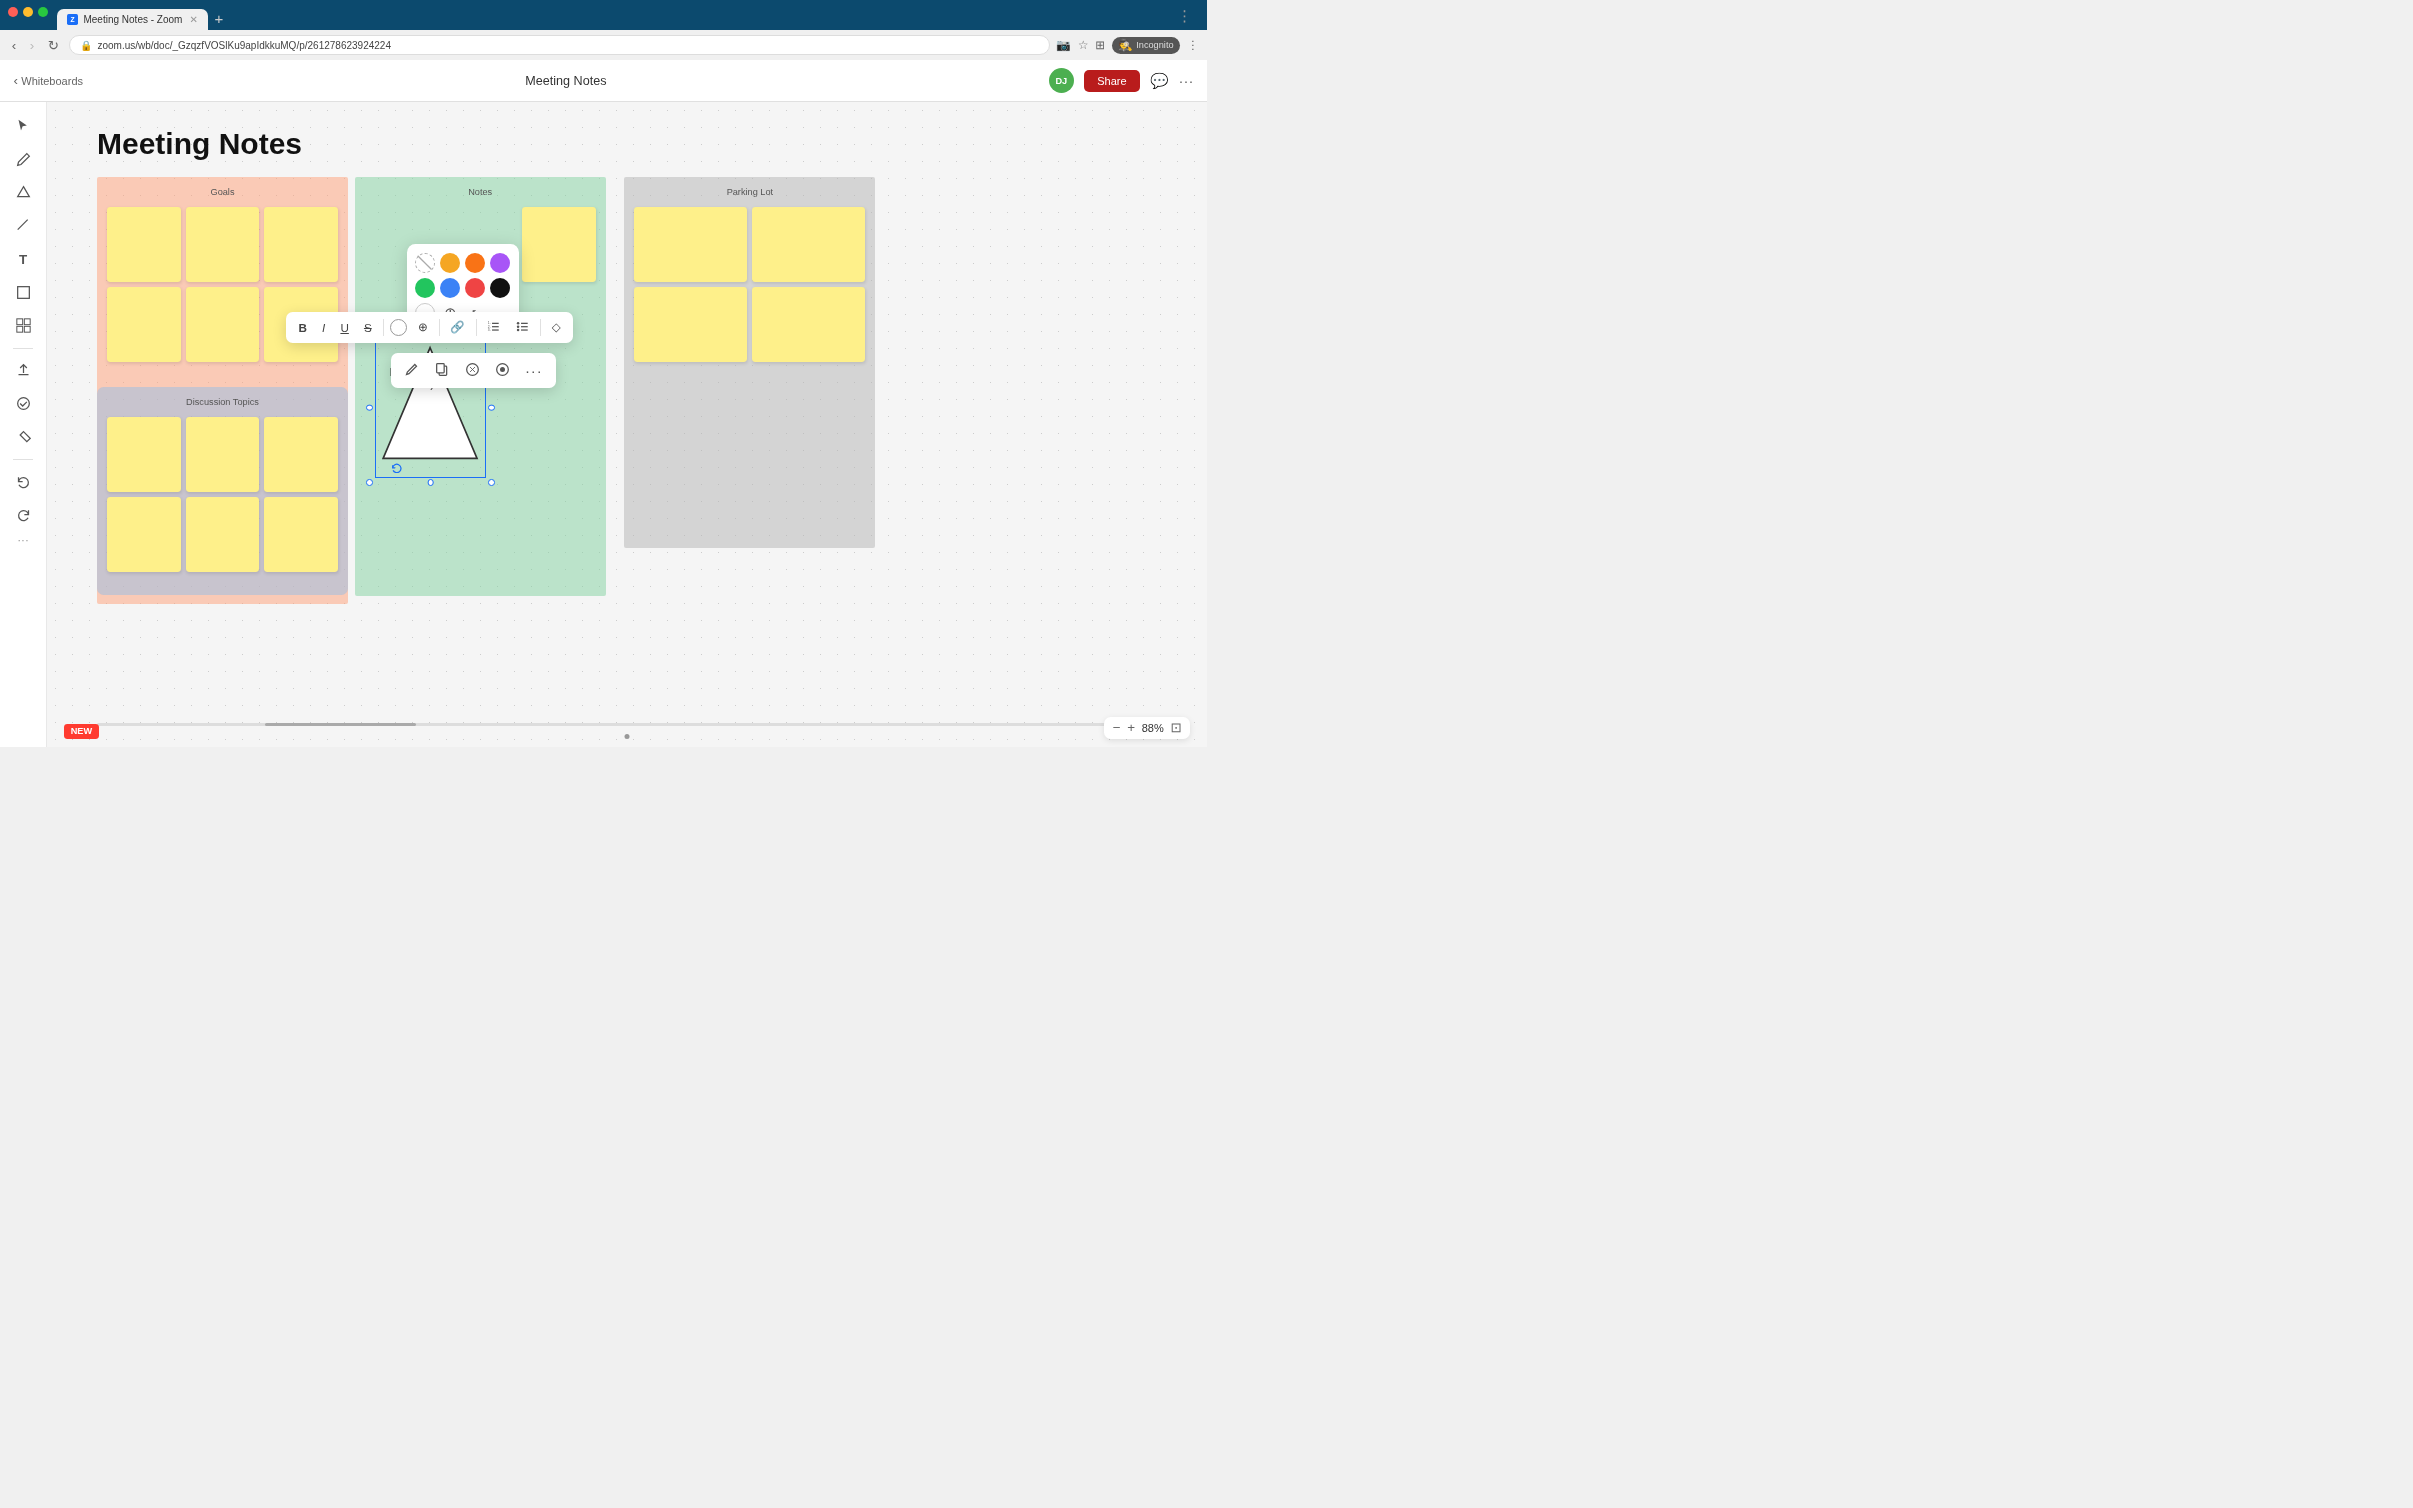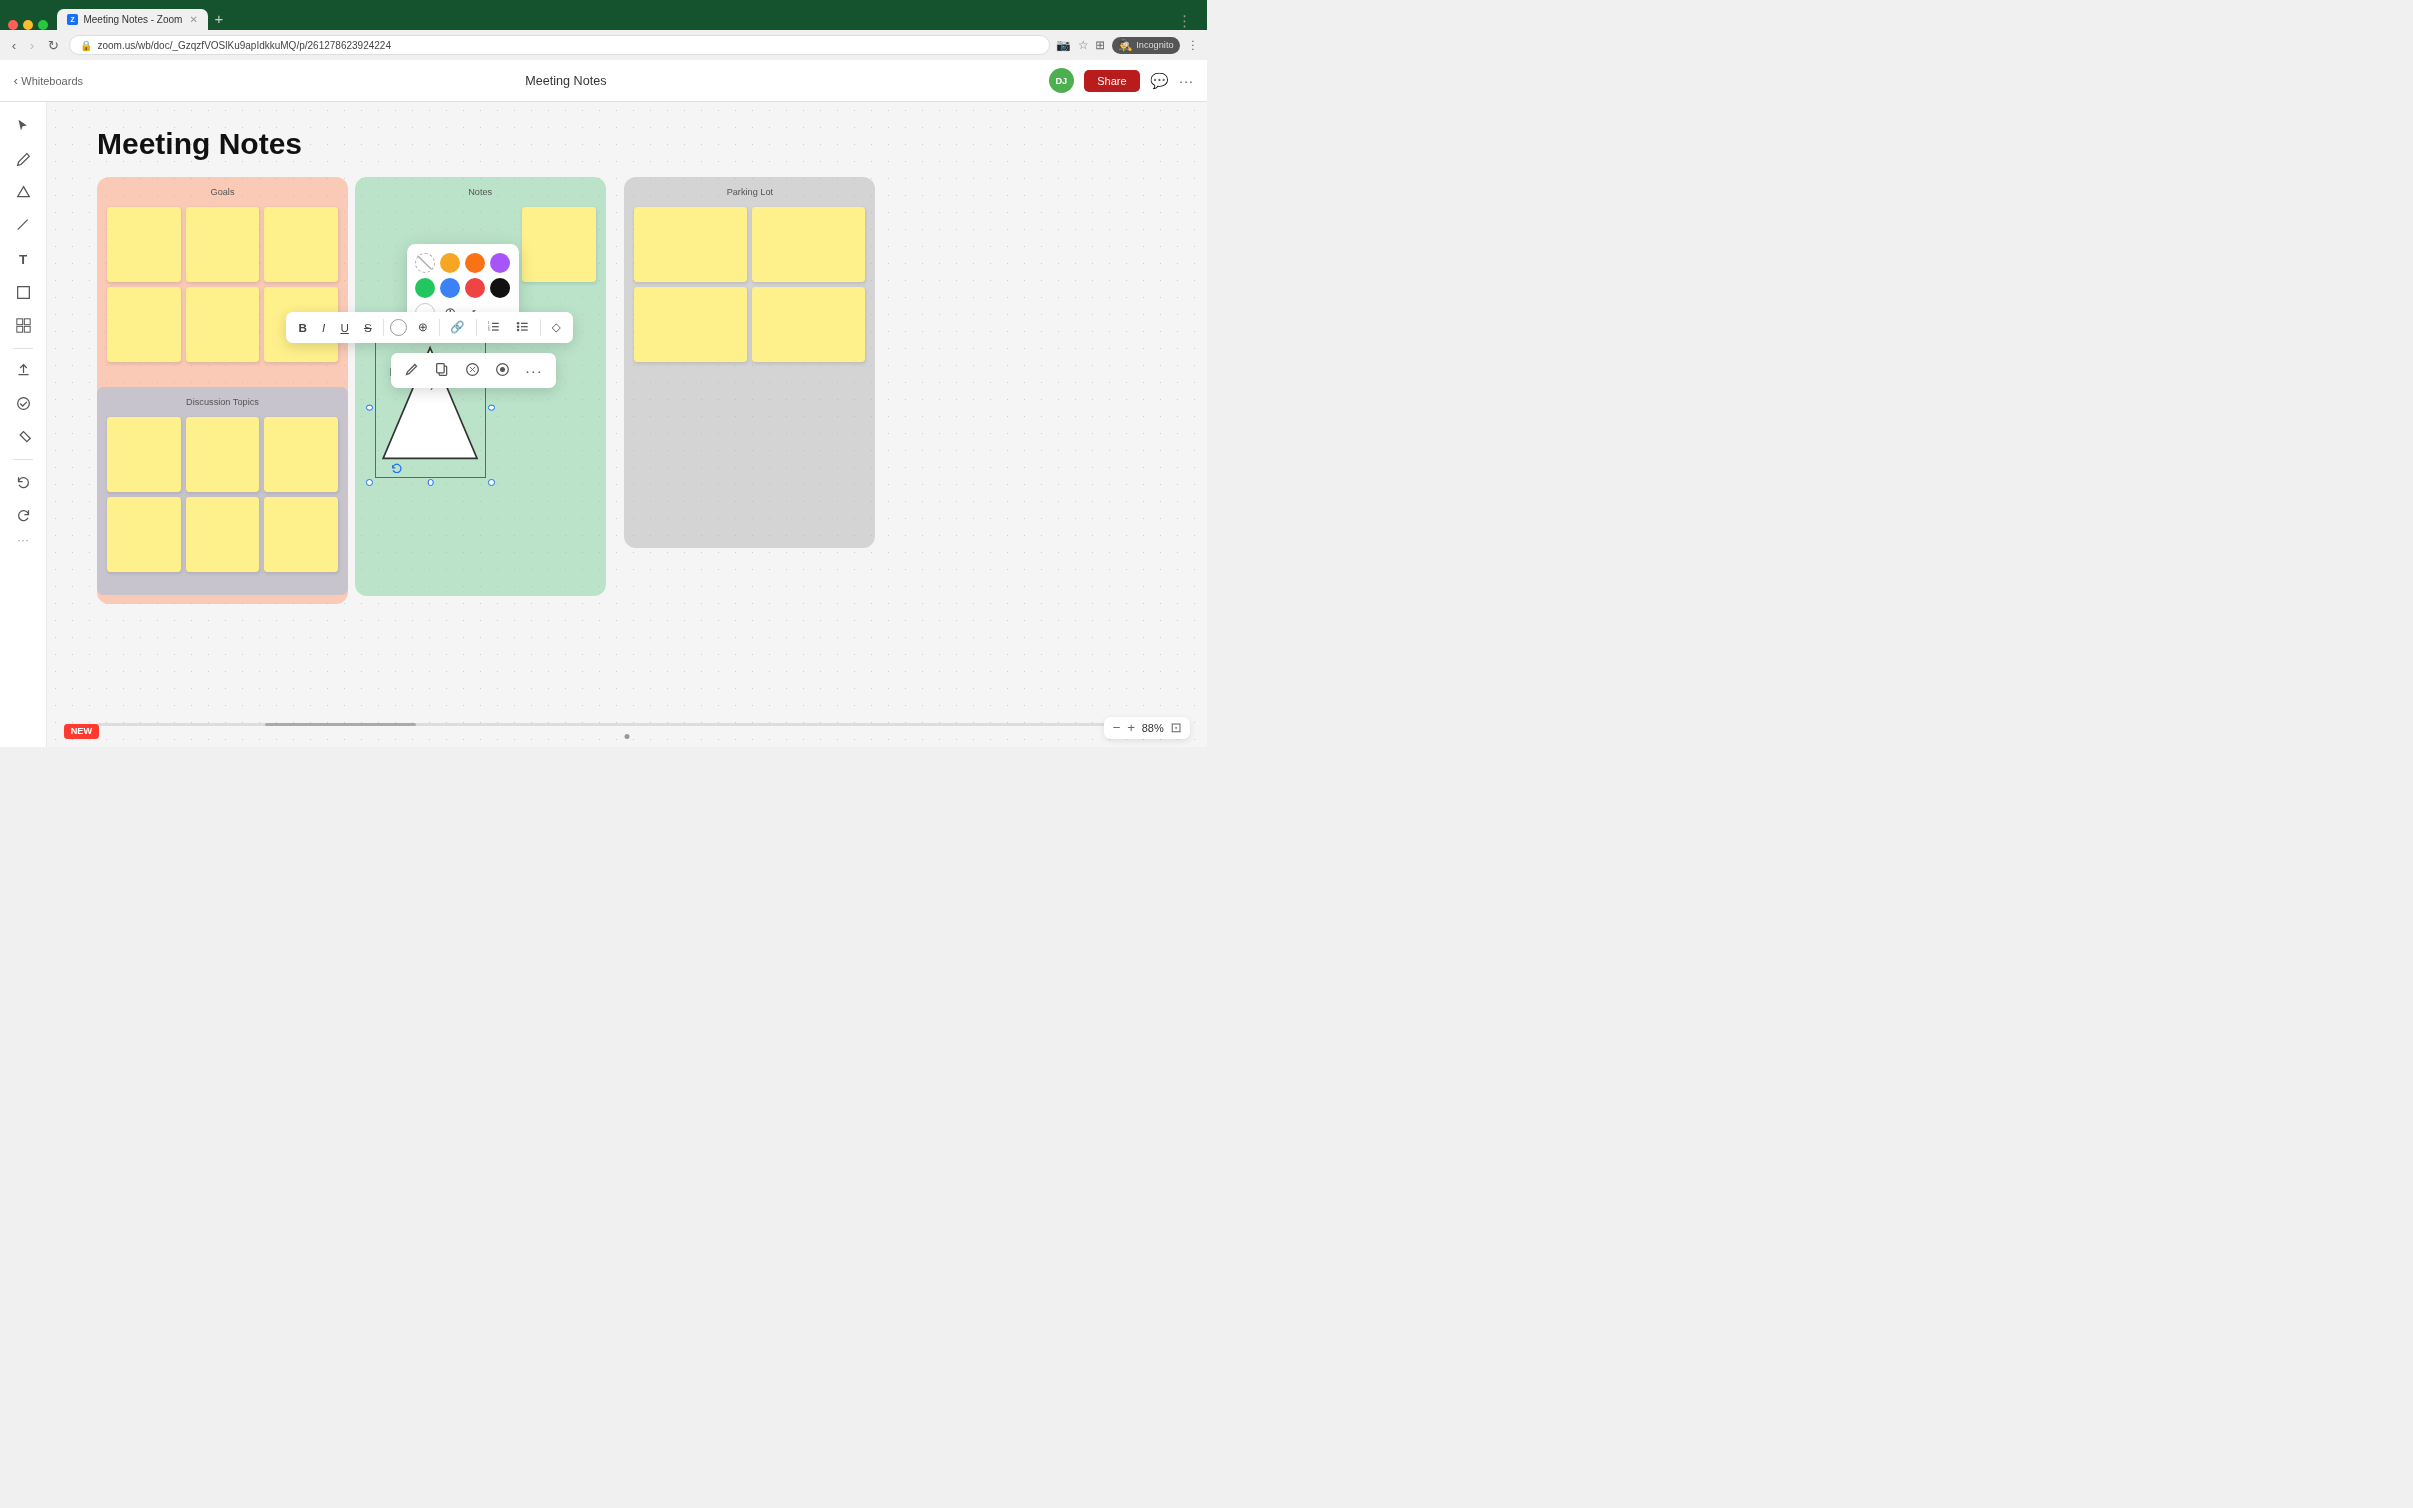--- a/index.html
+++ b/index.html
@@ -47,21 +47,21 @@
     .toolbar-dots { color: #999; font-size: 11.7px; }
 
     
     .canvas-main { flex: 1; position: relative; overflow: hidden; background-image: radial-gradient(circle, #ccc 0.8px, transparent 0.8px); background-size: 17px 17px; }
 
     
     .board-title { position: absolute; top: 25px; left: 50px; font-size: 30px; font-weight: 800; color: #111; }
 
     
     .columns-container { position: absolute; top: 75px; left: 50px; display: flex; gap: 6.7px; }
-    .column { border-radius: 12px; padding: 6.7px; width: 251px; }
+    .column { border-radius: 2px; padding: 6.7px; width: 251px; }
     .col-goals { background: rgba(255, 160, 120, 0.5); height: 427px; }
     .col-notes { background: rgba(130, 210, 160, 0.5); height: 419px; }
     .col-action { background: rgba(240, 130, 150, 0.5); height: 427px; }
     .col-parking { background: rgba(180, 180, 180, 0.5); height: 371px; margin-left: 12px; }
 
     .col-header { text-align: center; font-size: 9.2px; color: #555; font-weight: 500; padding: 3.4px 0 6.7px; }
     .sticky-grid { display: grid; grid-template-columns: 1fr 1fr 1fr; gap: 5px; padding: 3.4px; }
     .sticky { background: #fef08a; border-radius: 3.4px; height: 75px; box-shadow: 0.8px 1.7px 3.4px rgba(0,0,0,0.1); }
     .sticky-2col { display: grid; grid-template-columns: 1fr 1fr; gap: 5px; padding: 3.4px; }
     .parking-sticky { background: #fef08a; border-radius: 3.4px; height: 75px; box-shadow: 0.8px 1.7px 3.4px rgba(0,0,0,0.1); }
@@ -88,21 +88,21 @@
 
     .new-badge { position: absolute; left: 17px; bottom: 8.4px; background: #ff3b30; color: white; font-size: 9.2px; font-weight: bold; border-radius: 3.4px; padding: 2.5px 6.7px; }
 
     
     .h-scrollbar { position: absolute; bottom: 21px; left: 50px; right: 50px; height: 3.4px; background: #ddd; border-radius: 1.7px; }
     .h-scrollbar-thumb { width: 151px; height: 3.4px; background: #aaa; border-radius: 1.7px; margin-left: 168px; }
   </style>
 </head>
 <body>
 
-<div class="browser-top" style="background:#14532d; display:flex; align-items:flex-end; padding:6.7px 8.4px 0;">
+<div class="browser-top" style="background:#0c4a6e; display:flex; align-items:flex-start; padding:6.7px 8.4px 0;">
   <div style="display:flex; gap:5px; padding-right:8.4px;">
     <div class="wc red"></div>
     <div class="wc yellow"></div>
     <div class="wc green"></div>
   </div>
 
   <div style="display:flex; align-items:flex-end; flex:1;">
     <div class="tab active">
       <div class="tab-favicon">
           <span>Z</span>

